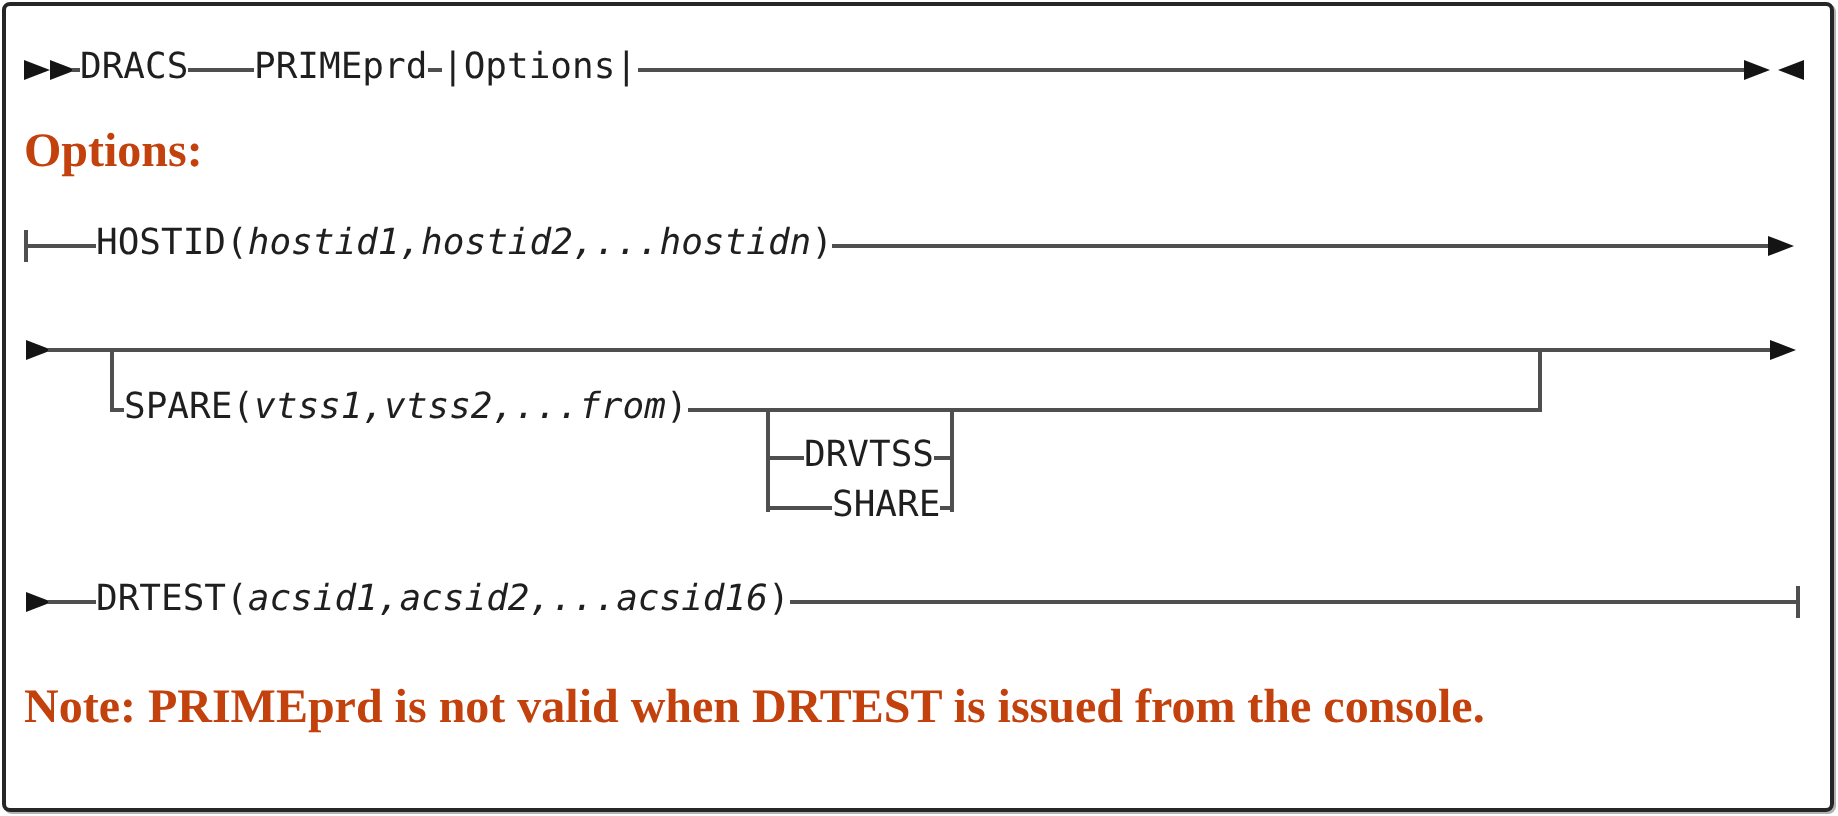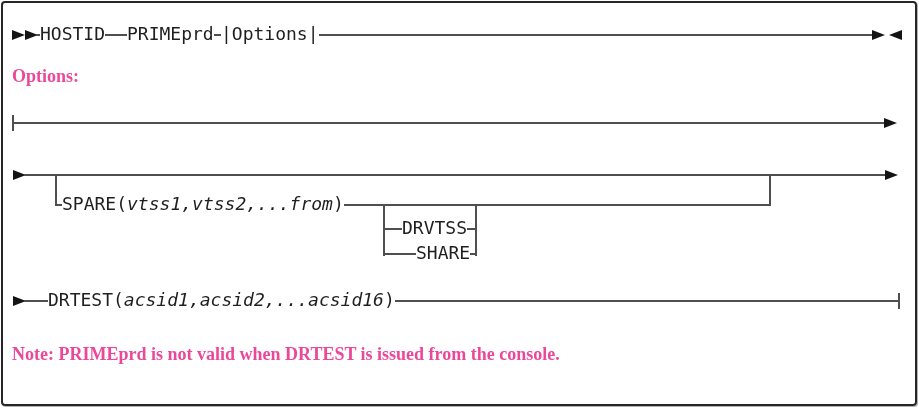--- a/index.html
+++ b/index.html
@@ -34,42 +34,43 @@
   }
   .arr-l{
     position:absolute;width:0;height:0;
     border-top:5px solid transparent;border-bottom:5px solid transparent;
     border-right:13px solid #141414;
     transform:translateY(-50%);
   }
   .heading{
     position:absolute;white-space:nowrap;
     font-family:"Liberation Serif", serif;
-    font-weight:bold;font-size:18px;line-height:20px;color:#ec4899;
+    font-weight:bold;font-size:24px;line-height:20px;color:#c2410c;
   }
 </style>
 </head>
 <body>
 
 <div class="canvas">
   <div class="frame"></div>
 
   <div class="arr-r" style="left:12px;top:35px"></div>
   <div class="arr-r" style="left:25px;top:35px"></div>
   <div class="hline" style="left:36px;top:34px;width:836px"></div>
-  <span class="t" style="left:40px;top:35px">HOSTID</span>
+  <span class="t" style="left:40px;top:35px">DRACS</span>
   <span class="t" style="left:221px;top:35px">|Options|</span>
   <span class="t" style="left:127px;top:35px">PRIMEprd</span>
   <div class="arr-r" style="left:872px;top:35px"></div>
   <div class="arr-l" style="left:889px;top:35px"></div>
 
   <div class="heading" style="left:12px;top:66px">Options:</div>
 
   <div class="vline" style="left:12px;top:115px;height:16px"></div>
   <div class="hline" style="left:13px;top:122px;width:871px"></div>
+  <span class="t" style="left:48px;top:123px"><span>HOSTID(</span><span class="it">hostid1,hostid2,...hostidn</span><span>)</span></span>
   <div class="arr-r" style="left:884px;top:123px"></div>
 
   <div class="arr-r" style="left:13px;top:175px"></div>
   <div class="hline" style="left:24px;top:174px;width:861px"></div>
   <div class="arr-r" style="left:885px;top:175px"></div>
 
   <div class="vline" style="left:55px;top:174px;height:32px"></div>
   <div class="hline" style="left:55px;top:204px;width:716px"></div>
   <span class="t" style="left:62px;top:205px"><span>SPARE(</span><span class="it">vtss1,vtss2,...from</span><span>)</span></span>
 

